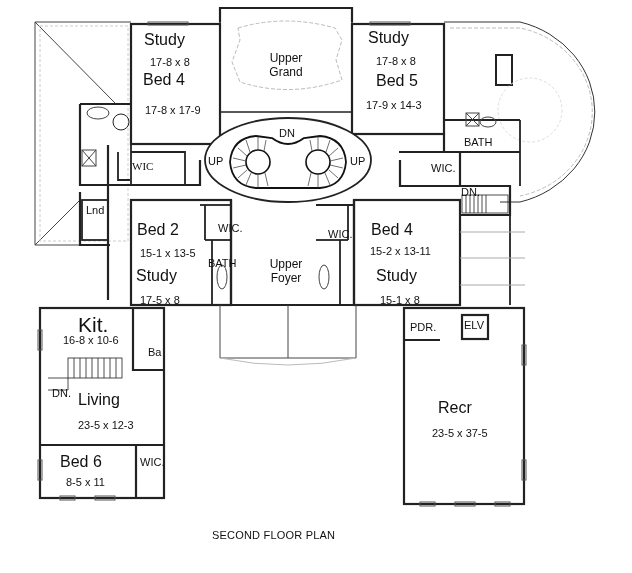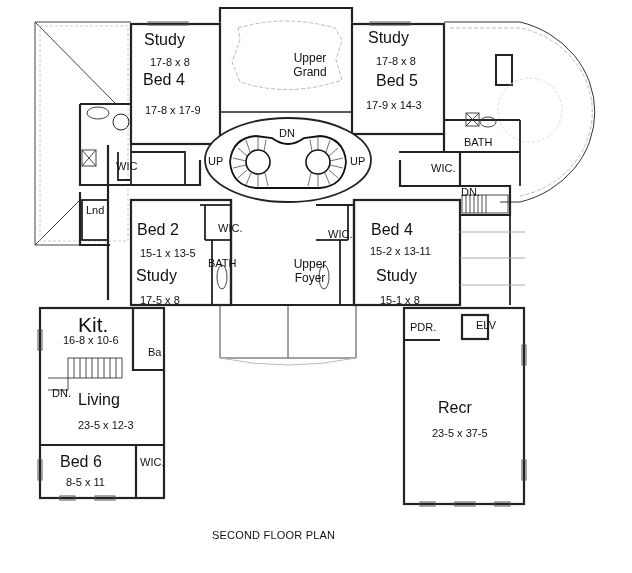--- a/index.html
+++ b/index.html
@@ -4,21 +4,21 @@
 <style>
   html,body{margin:0;padding:0;background:#fff;}
   body{width:632px;height:573px;position:relative;overflow:hidden;font-family:"Liberation Sans",sans-serif;color:#111;}
   svg{position:absolute;left:0;top:0;}
   .lbl{position:absolute;white-space:nowrap;line-height:1;color:#111;font-family:"Liberation Sans",sans-serif;}
   .big{font-size:16px;}
   .med{font-size:21px;}
   .dim{font-size:11px;}
   .sm{font-size:12px;}
   .xs{font-size:11px;}
-  .ctr{transform:translateX(-50%);text-align:left;margin-left:24px;}
+  .ctr{transform:translateX(-50%);text-align:left;}
   .title{font-size:11px;letter-spacing:0.2px;}
 </style>
 </head>
 <body>
 
 <svg width="632" height="573" viewBox="0 0 632 573" xmlns="http://www.w3.org/2000/svg" fill="none" stroke="#222" stroke-width="1">
 
   <g stroke="#444">
     <polyline points="131,22 35,22 35,245 80,245"></polyline>
     <line x1="35" y1="22" x2="116" y2="104"></line>
@@ -215,30 +215,30 @@
 
 <div class="lbl big" style="left:78px;top:392px;">Living</div>
 <div class="lbl dim" style="left:78px;top:420px;">23-5 x 12-3</div>
 
 <div class="lbl big" style="left:60px;top:454px;">Bed 6</div>
 <div class="lbl dim" style="left:66px;top:477px;">8-5 x 11</div>
 
 <div class="lbl big" style="left:438px;top:400px;">Recr</div>
 <div class="lbl dim" style="left:432px;top:428px;">23-5 x 37-5</div>
 
-<div class="lbl xs" style="left:116px;top:161px;">WIC</div>
+<div class="lbl xs" style="left:132px;top:161px;font-family:Liberation Serif, serif;">WIC</div>
 <div class="lbl xs" style="left:431px;top:163px;">WIC.</div>
 <div class="lbl xs" style="left:464px;top:137px;">BATH</div>
 <div class="lbl xs" style="left:218px;top:223px;">WIC.</div>
 <div class="lbl xs" style="left:208px;top:258px;">BATH</div>
 <div class="lbl xs" style="left:328px;top:229px;">WIC.</div>
 <div class="lbl xs" style="left:140px;top:457px;">WIC.</div>
 <div class="lbl xs" style="left:86px;top:205px;">Lnd</div>
 <div class="lbl xs" style="left:148px;top:347px;">Ba</div>
 <div class="lbl xs" style="left:410px;top:322px;">PDR.</div>
-<div class="lbl xs" style="left:440px;top:320px;padding-left:36px;">ELV</div>
+<div class="lbl xs" style="left:464px;top:320px;">ELV</div>
 <div class="lbl xs" style="left:279px;top:128px;">DN</div>
 <div class="lbl xs" style="left:208px;top:156px;">UP</div>
 <div class="lbl xs" style="left:350px;top:156px;">UP</div>
 <div class="lbl xs" style="left:461px;top:187px;">DN.</div>
 <div class="lbl xs" style="left:52px;top:388px;">DN.</div>
 
 <div class="lbl title" style="left:212px;top:530px;">SECOND FLOOR PLAN</div>
 
 </body></html>

